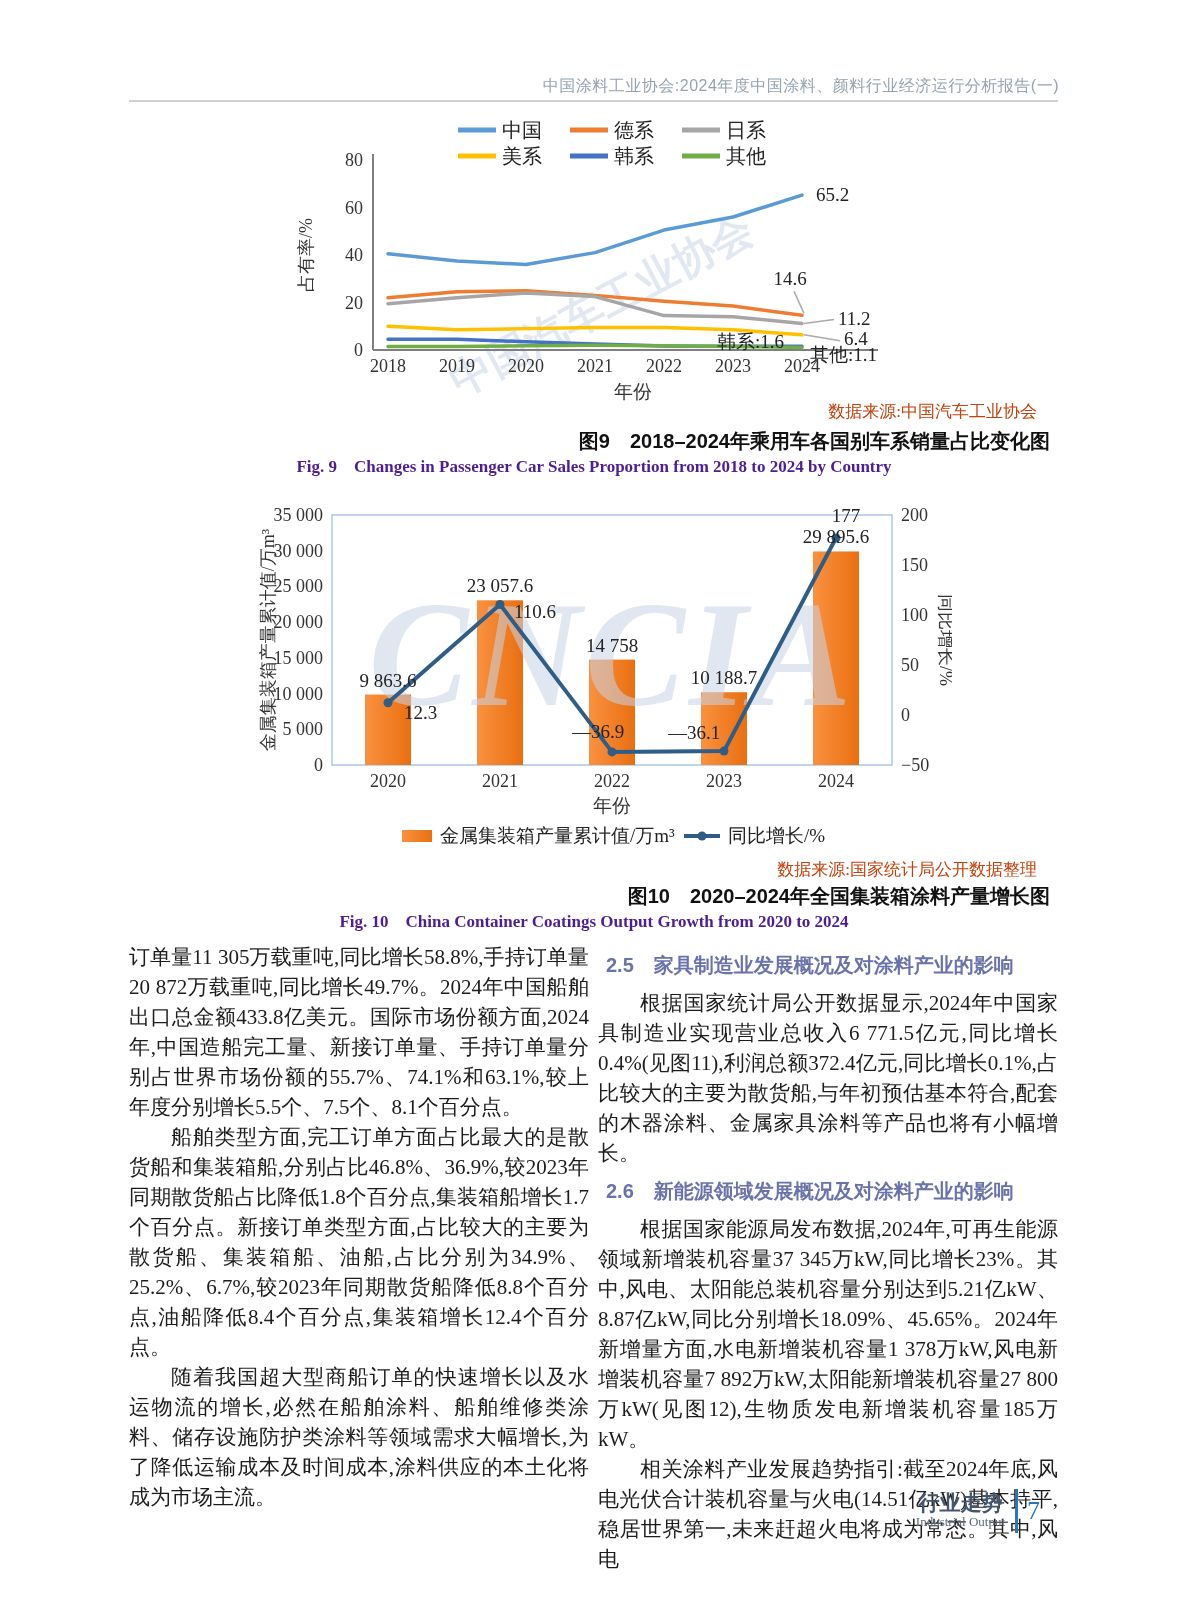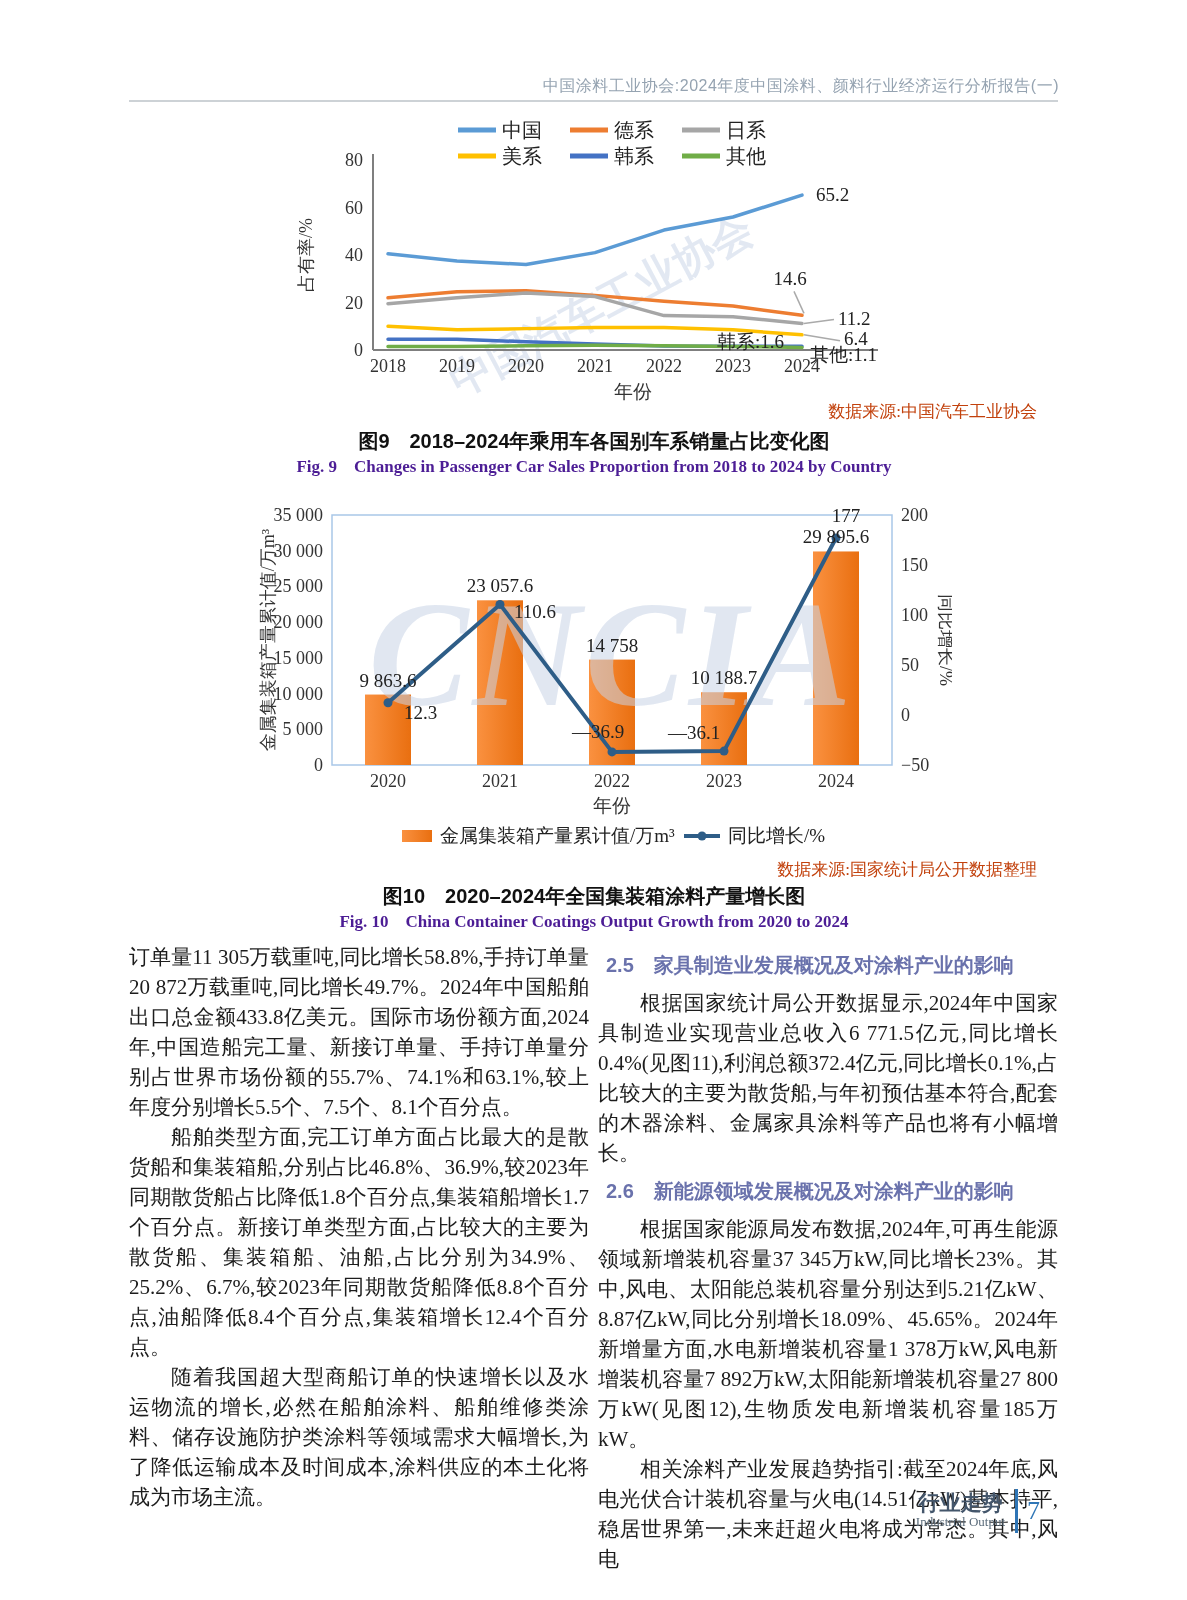--- a/index.html
+++ b/index.html
@@ -12,21 +12,21 @@
 
   .chart-wrap{position:absolute;}
   #chart1-wrap{left:278px;top:118px;width:800px;height:300px;}
   #chart2-wrap{left:252px;top:490px;width:700px;height:365px;}
   svg text{font-family:"Liberation Serif","DejaVu Serif",serif;}
 
   .src-line{position:absolute;right:150px;font-size:17px;color:#c2410c;}
   #src9{top:400px;}
   #src10{top:858px;}
 
-  .cap-cn{position:absolute;left:130px;width:928px;text-align:center;font-size:20px;font-weight:bold;color:#111;
+  .cap-cn{position:absolute;left:122px;width:928px;text-align:right;font-size:20px;font-weight:bold;color:#111;
           font-family:"Liberation Sans","DejaVu Sans",sans-serif;}
   .cap-en{position:absolute;left:130px;width:928px;text-align:center;font-size:17px;font-weight:bold;color:#4c1d95;
           font-family:"Liberation Serif","DejaVu Serif",serif;}
   #cap9-cn{top:428px;} #cap9-en{top:455px;}
   #cap10-cn{top:883px;} #cap10-en{top:910px;}
 
   .col{position:absolute;top:942px;width:460px;font-size:21px;line-height:30px;color:#1c1c1c;text-align:justify;}
   #col-left{left:129px;} #col-right{left:598px;}
   .col p{margin:0;}
   .col p.indent{text-indent:2em;}

